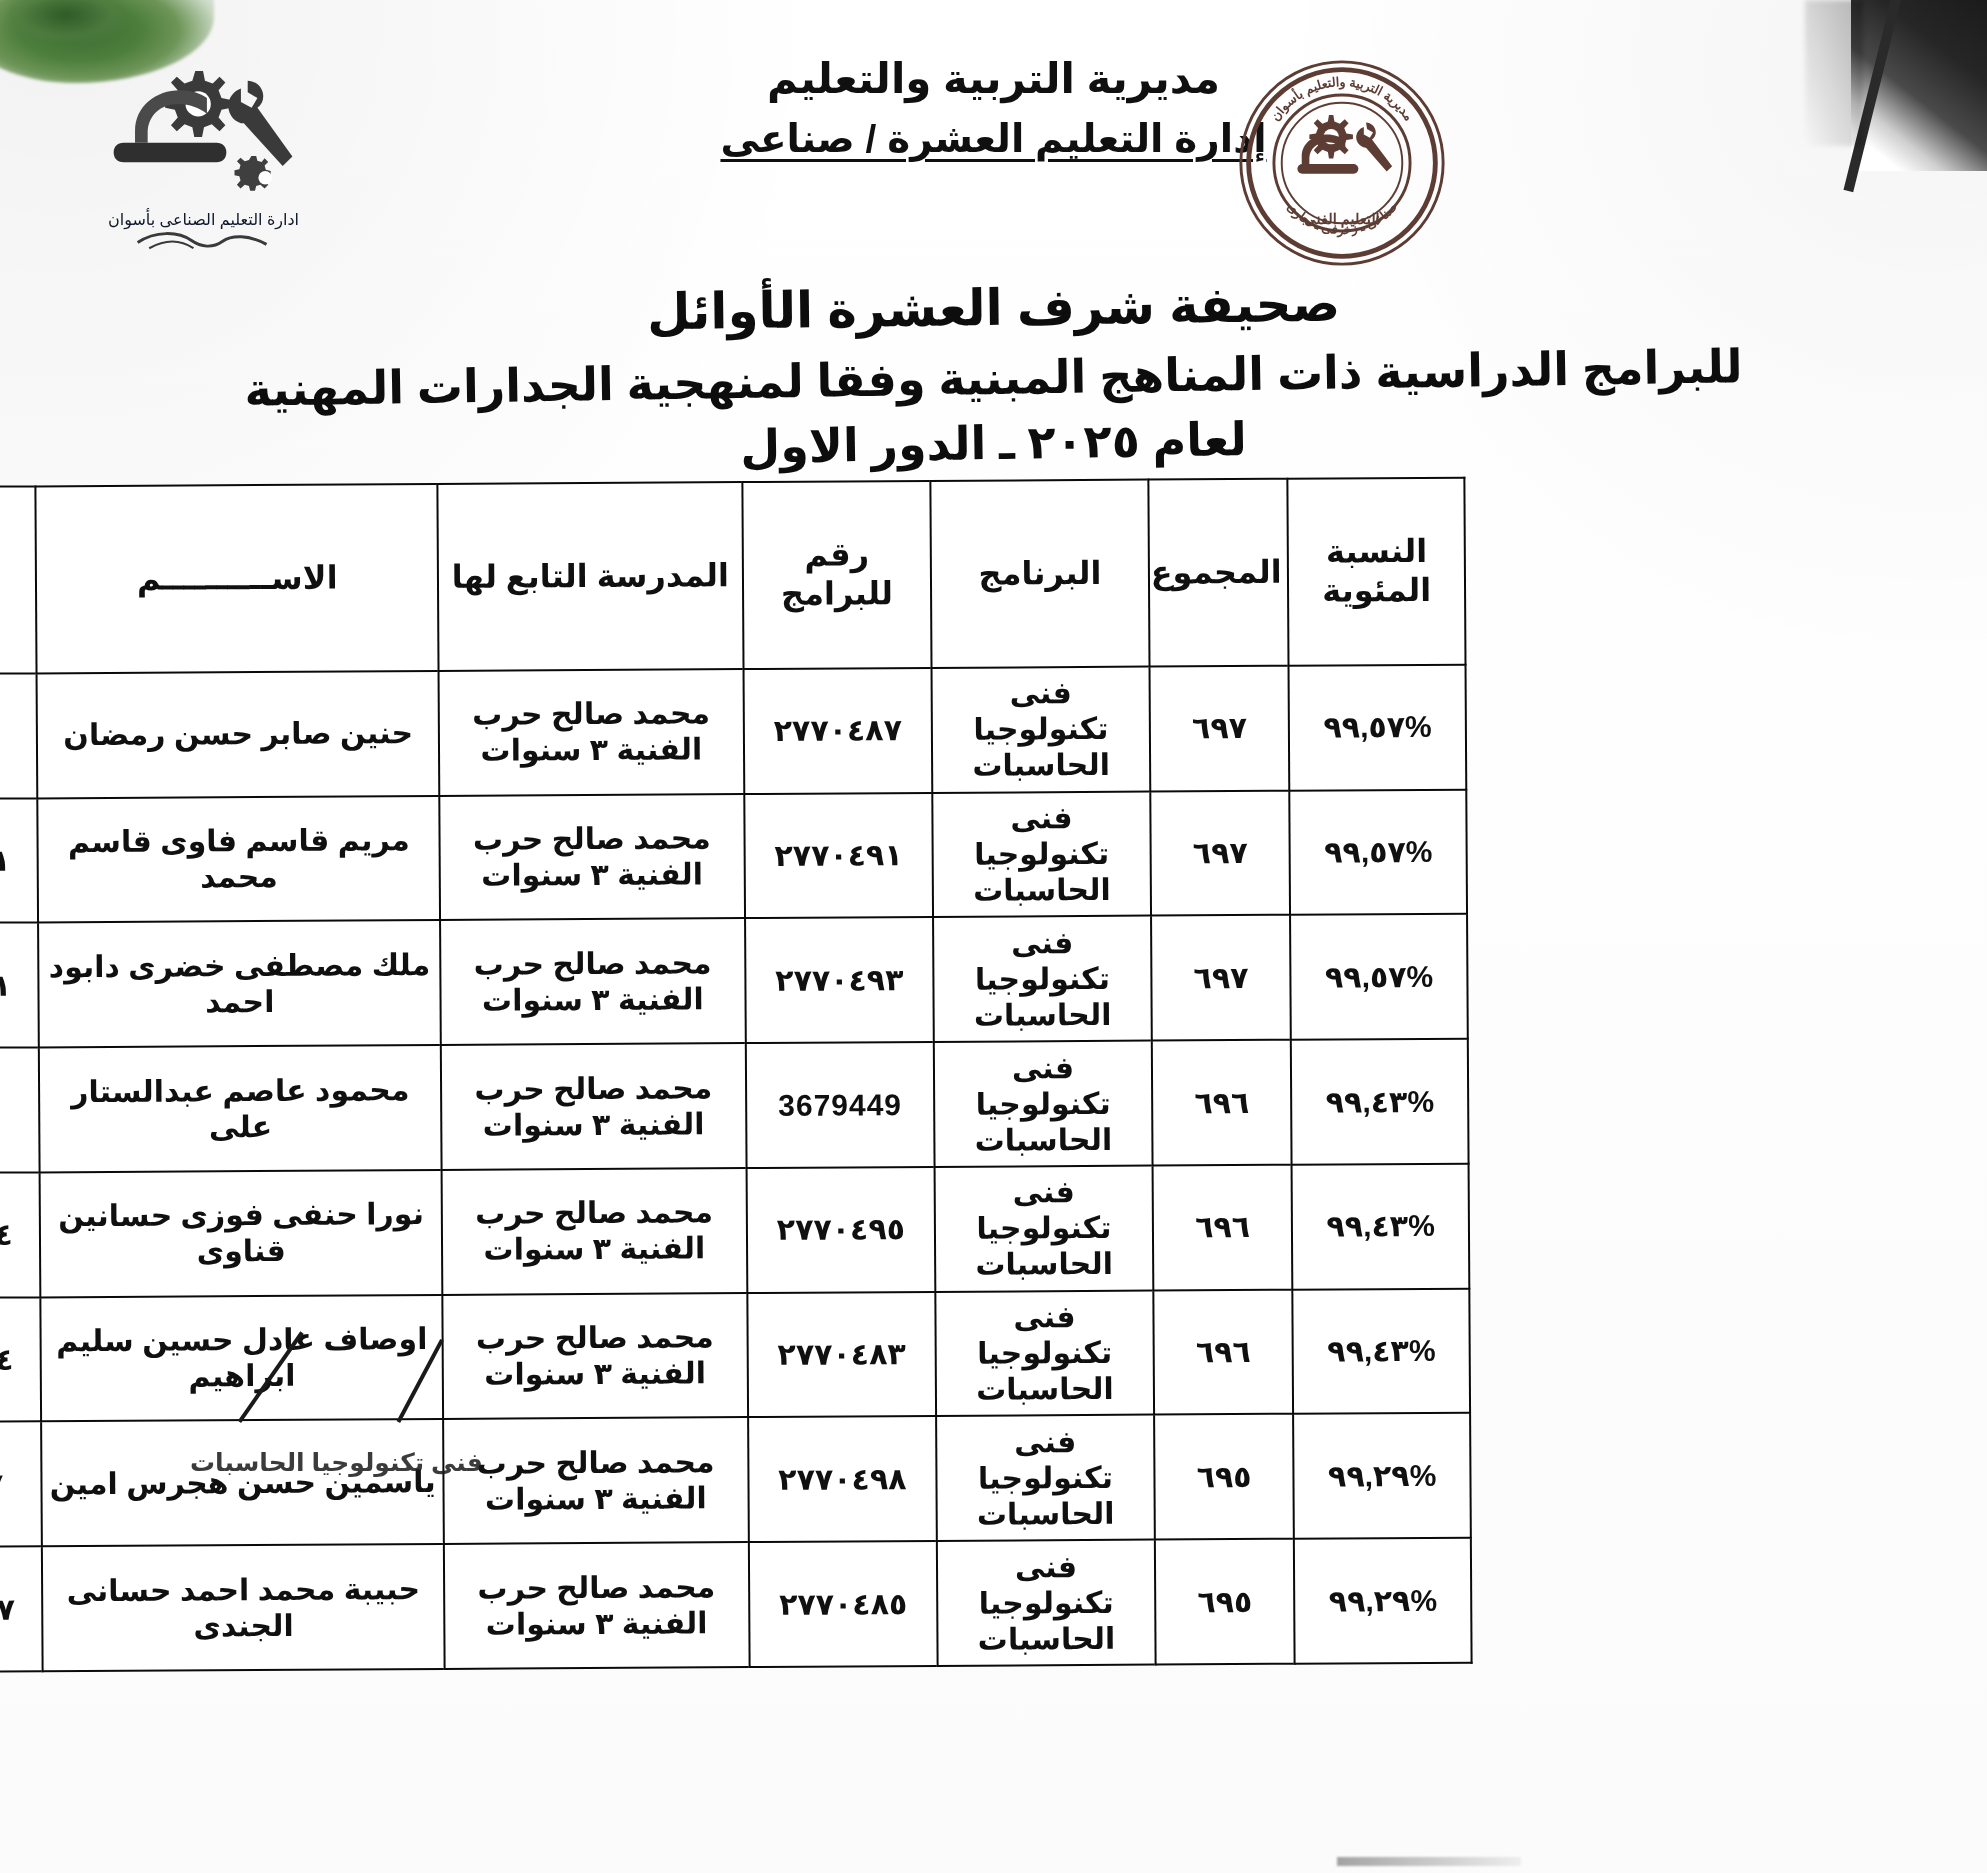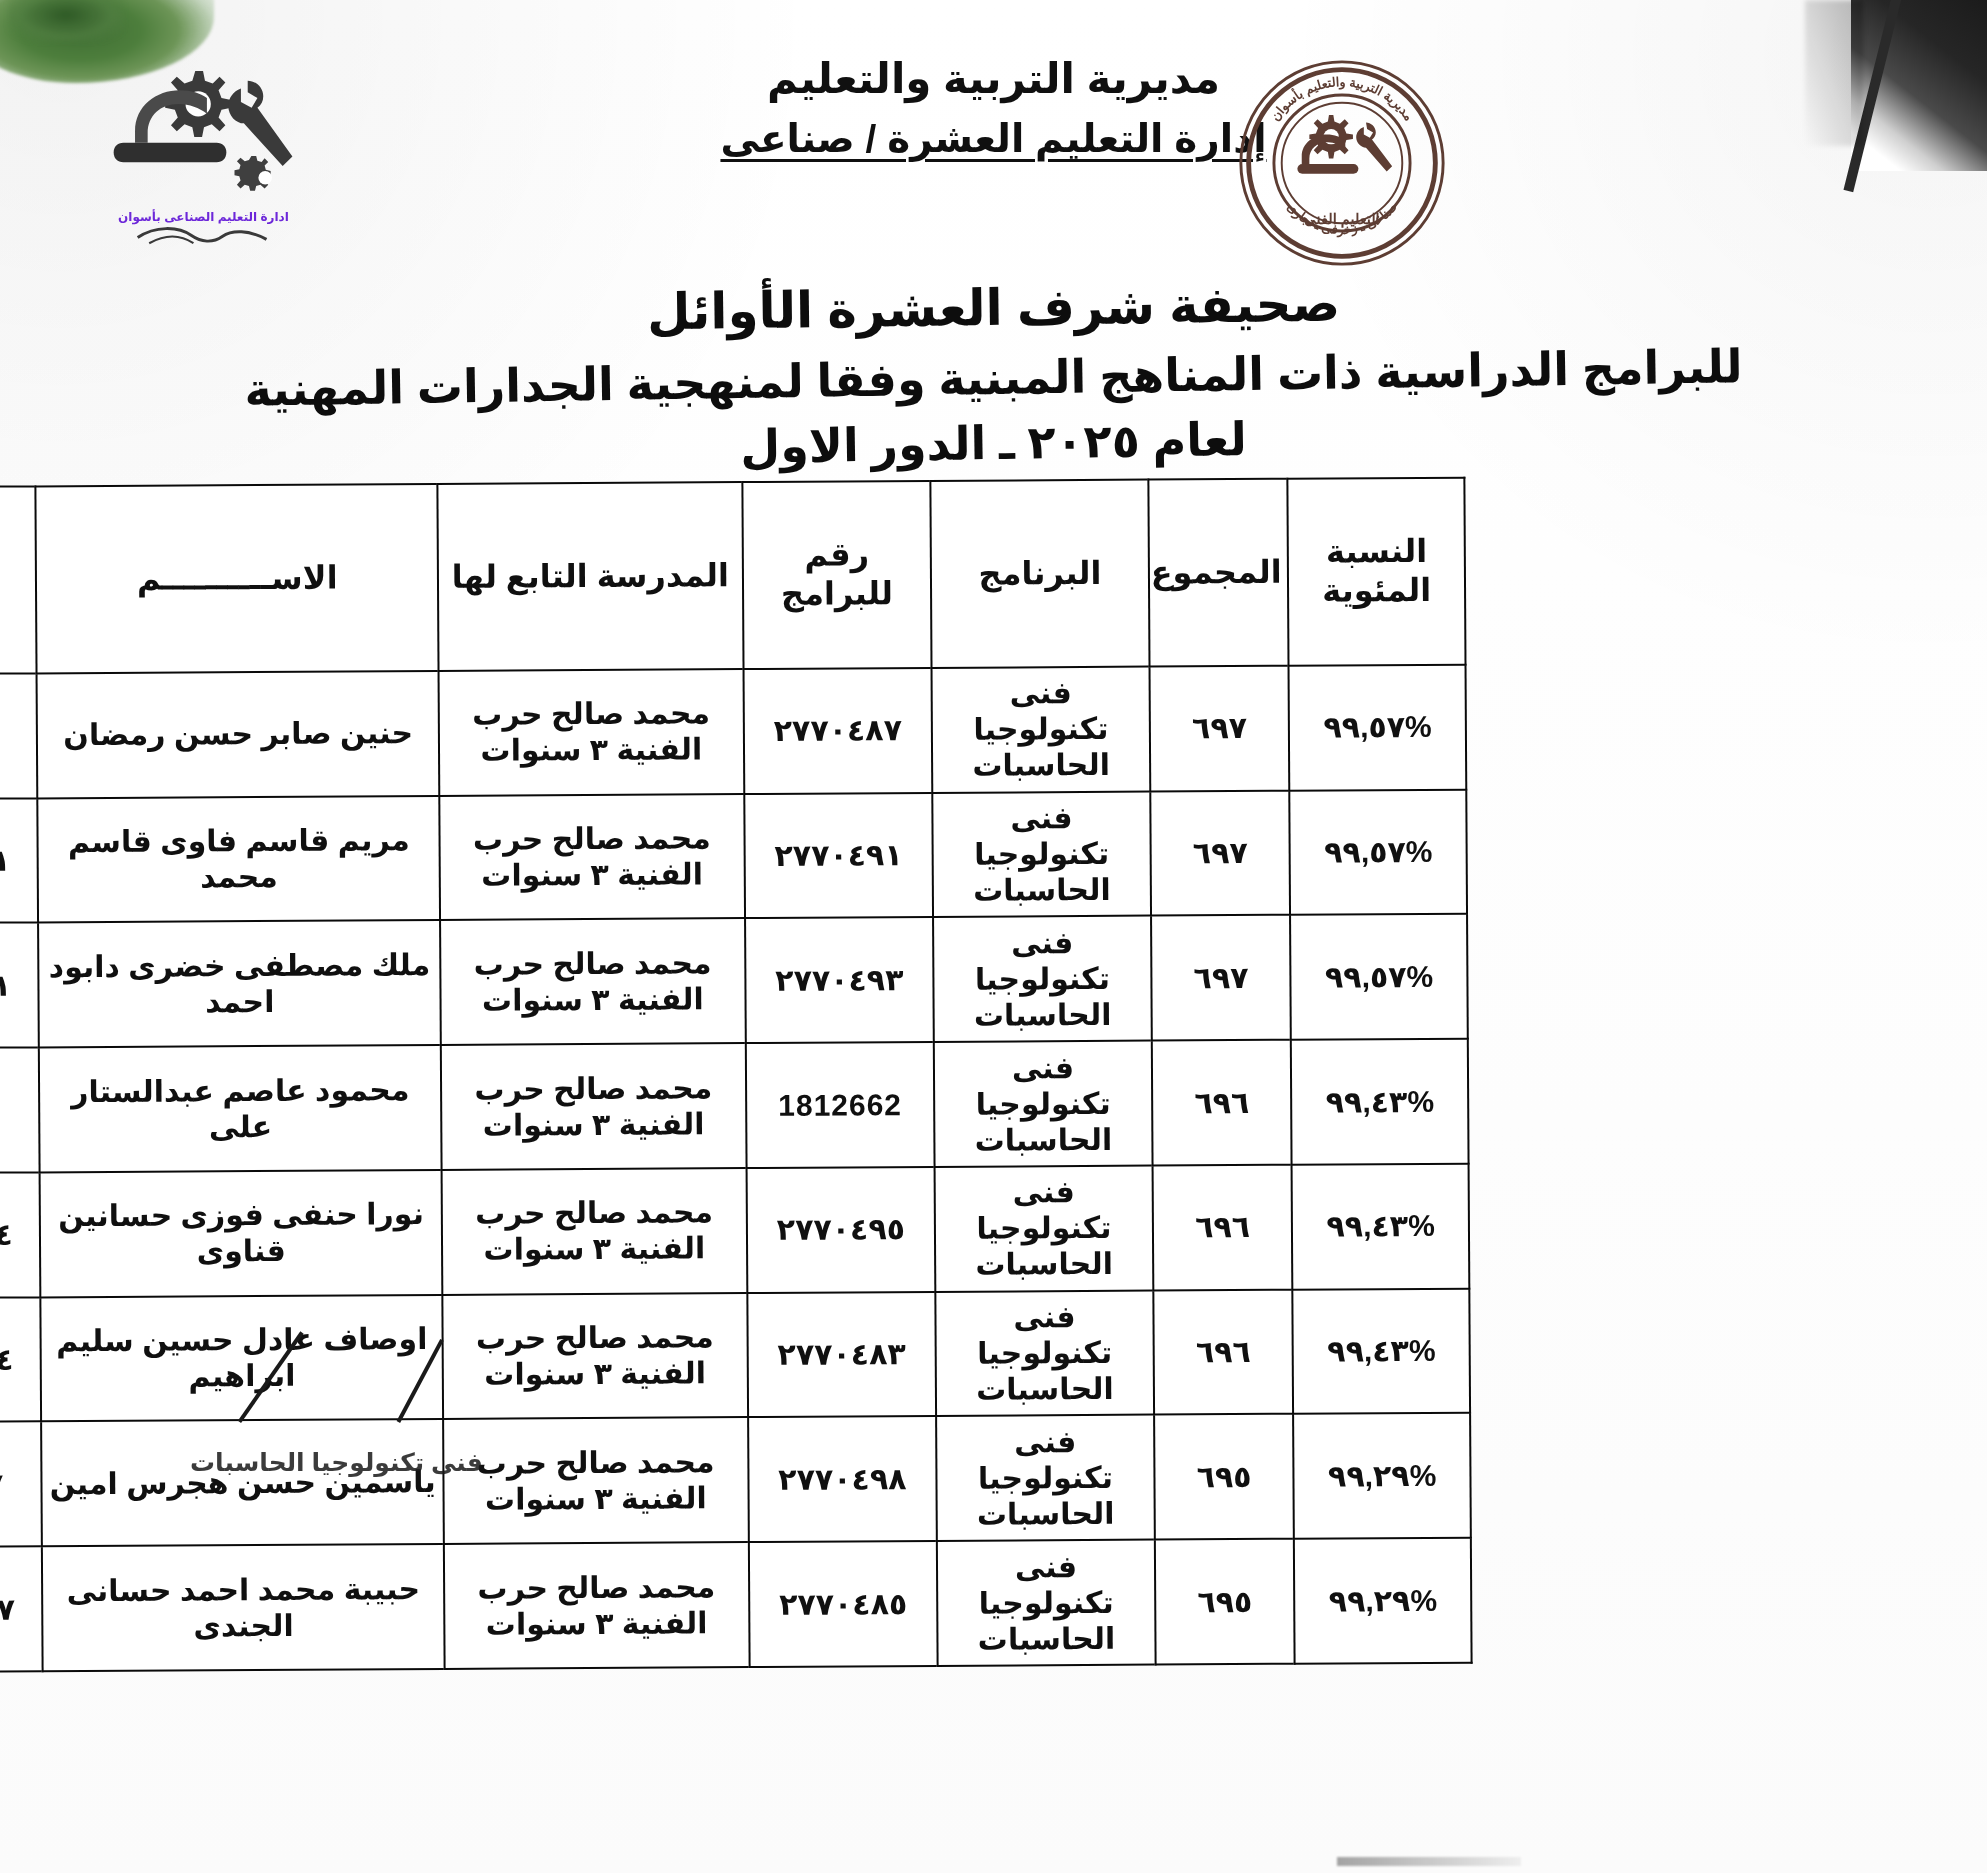--- a/index.html
+++ b/index.html
@@ -66,21 +66,21 @@
   .hdr-3{font-size:39px;line-height:1.25;margin-top:9.7px;text-decoration:underline;text-underline-offset:6.8px;text-decoration-thickness:2.9px;}
 
   
   .logo-left{
     position:absolute;left:92px;top:17.5px;width:223px;height:223px;
     text-align:center;
   }
   .logo-left svg{display:block;margin:0 auto;}
   .logo-left-cap{
     font-family:"Liberation Sans","DejaVu Sans",sans-serif;
-    font-size:12px;font-weight:bold;color:#6d28d9;margin-top:1.9px;
+    font-size:16px;font-weight:normal;color:#0f172a;margin-top:1.9px;
     white-space:nowrap;
   }
   .logo-left-swirl{
     display:block;margin:1.9px auto 0 auto;
   }
 
   
   .seal{
     position:absolute;right:539px;top:11.6px;width:212px;height:212px;
   }
@@ -278,21 +278,21 @@
           <td class="c-prog">فنى تكنولوجيا الحاسبات</td>
           <td class="c-seat">٢٧٧٠٤٩٣</td>
           <td class="c-school">محمد صالح حرب الفنية ٣ سنوات</td>
           <td class="c-name name-cell">ملك مصطفى خضرى دابود احمد</td>
           <td class="c-no">١م</td>
         </tr>
         <tr>
           <td class="c-pct">%٩٩,٤٣</td>
           <td class="c-total">٦٩٦</td>
           <td class="c-prog">فنى تكنولوجيا الحاسبات</td>
-          <td class="c-seat">1812662</td>
+          <td class="c-seat">3679449</td>
           <td class="c-school">محمد صالح حرب الفنية ٣ سنوات</td>
           <td class="c-name name-cell">محمود عاصم عبدالستار على</td>
           <td class="c-no">٤</td>
         </tr>
         <tr>
           <td class="c-pct">%٩٩,٤٣</td>
           <td class="c-total">٦٩٦</td>
           <td class="c-prog">فنى تكنولوجيا الحاسبات</td>
           <td class="c-seat">٢٧٧٠٤٩٥</td>
           <td class="c-school">محمد صالح حرب الفنية ٣ سنوات</td>

